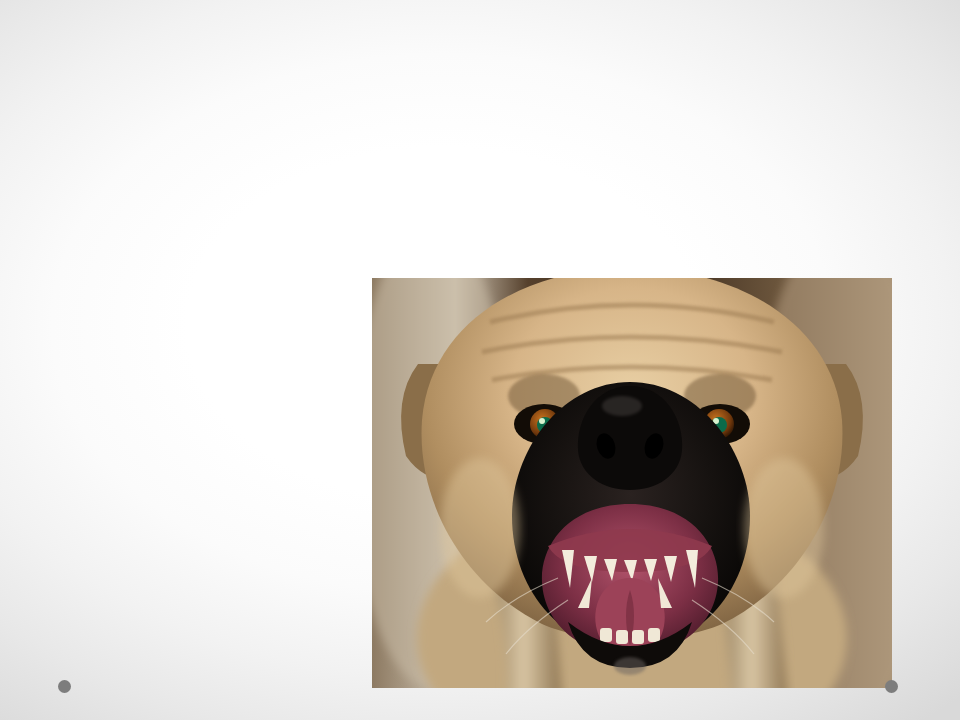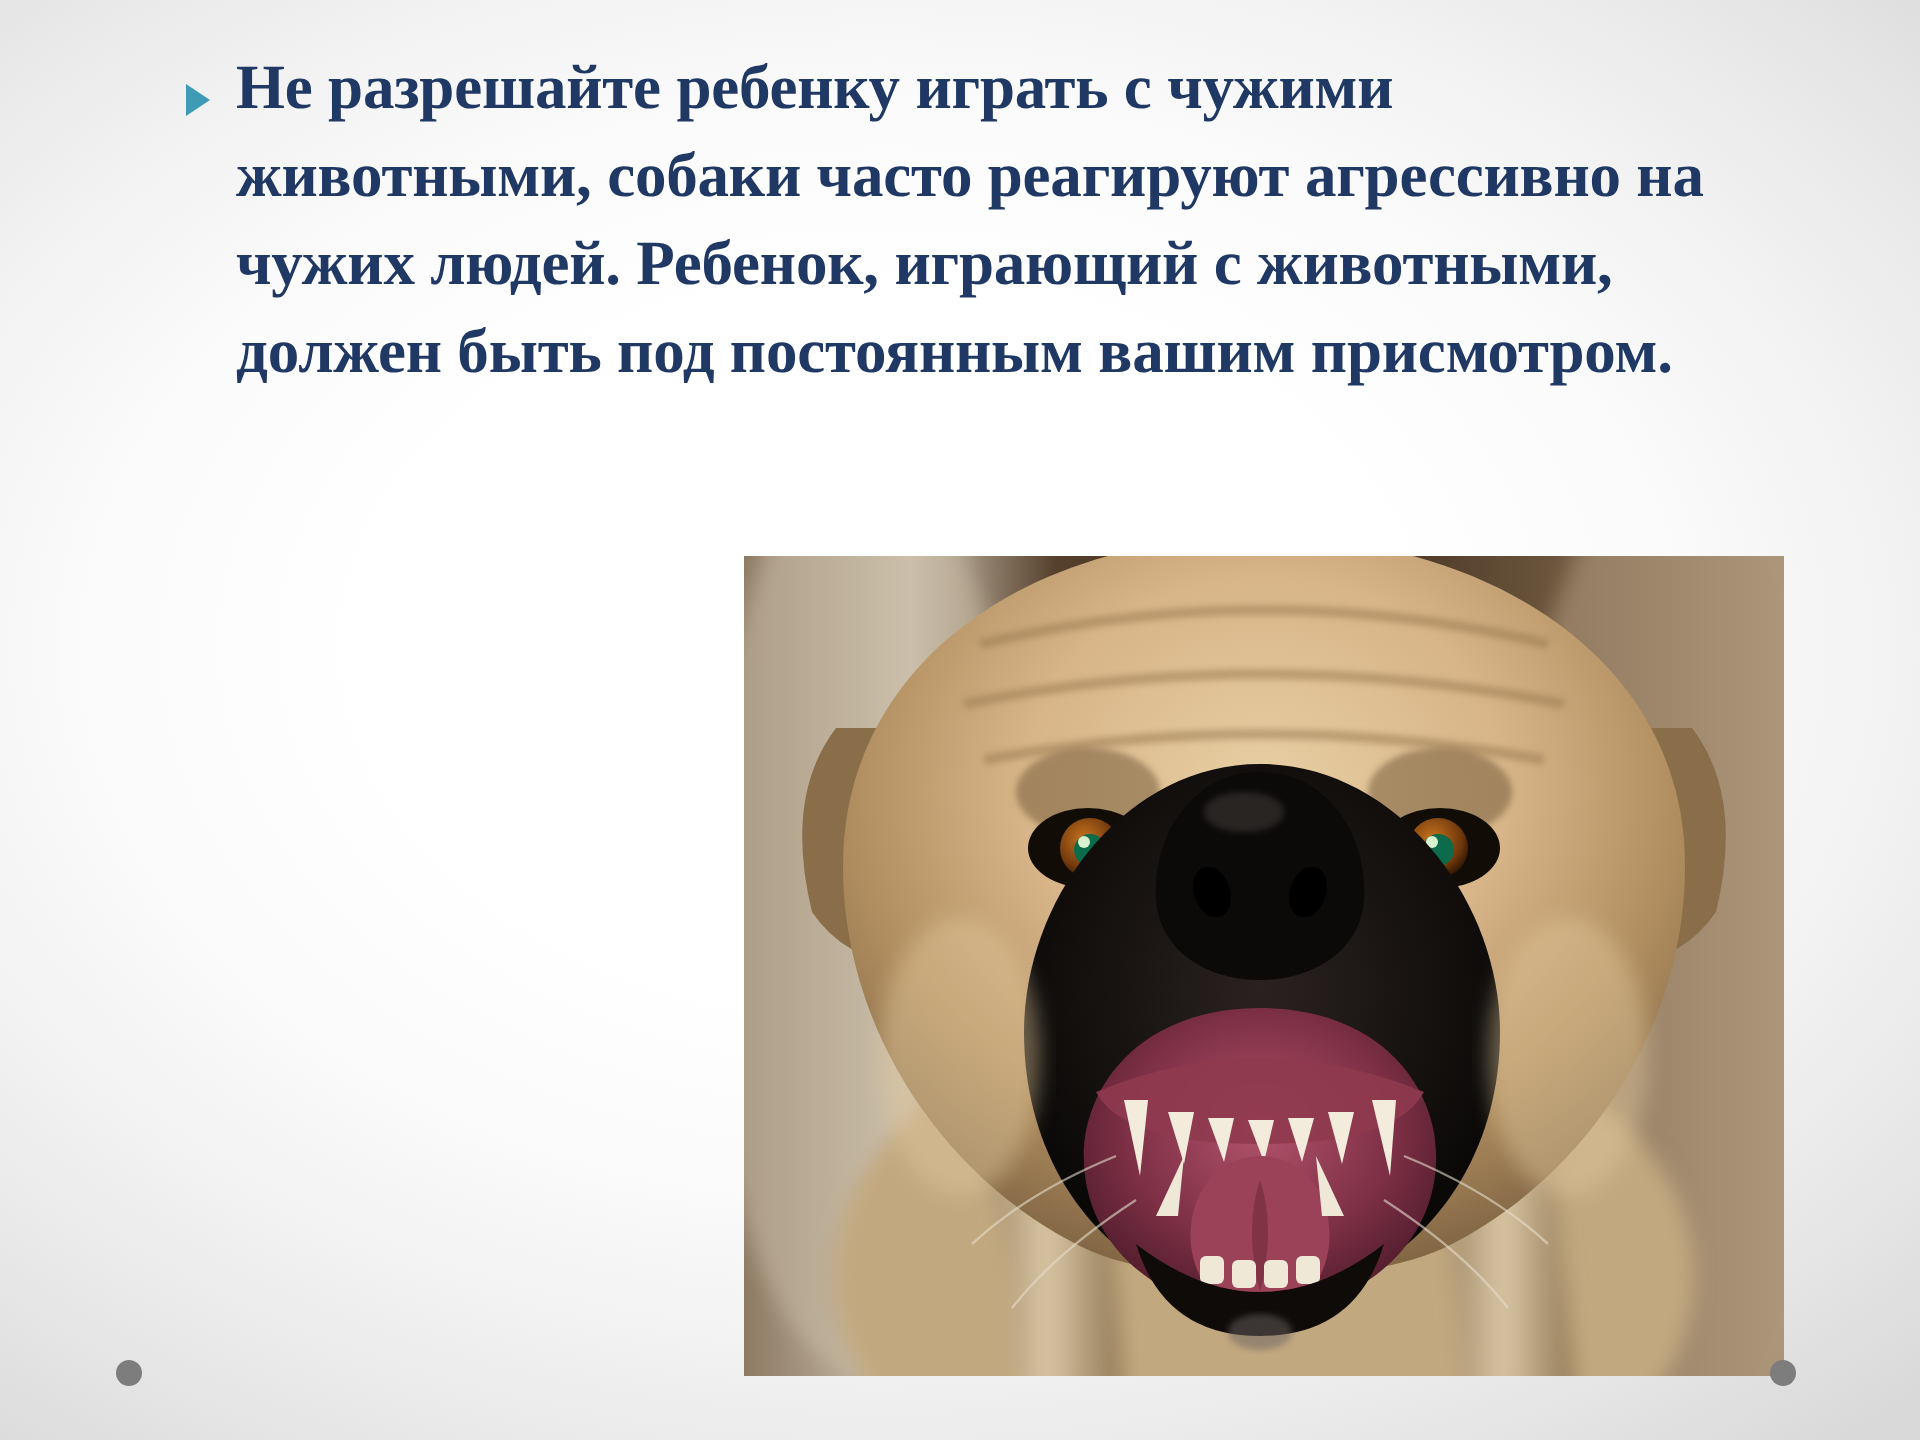--- a/index.html
+++ b/index.html
@@ -89,26 +89,20 @@
     background: #7d7d7d;
   }
   #deco-dot-left  { left: 58px;  top: 680px; }
   #deco-dot-right { left: 885px; top: 680px; }
 </style>
 </head>
 <body>
 
 <div id="slide">
 
-  <div id="text-block">
-    <div class="bullet-row">
-      <span id="bullet-marker"></span>
-      <p id="body-text">Не разрешайте ребенку играть с чужими животными, собаки часто реагируют агрессивно на чужих людей. Ребенок, играющий с животными, должен быть под постоянным вашим присмотром.</p>
-    </div>
-  </div>
 
   <div id="photo-frame">
     <svg id="photo-svg" viewBox="0 0 520 410" preserveAspectRatio="none">
       <defs>
         <linearGradient id="bgWall" x1="0" y1="0" x2="1" y2="0">
           <stop offset="0%" stop-color="#8d7a62"></stop>
           <stop offset="16%" stop-color="#cfc4b2"></stop>
           <stop offset="30%" stop-color="#55402c"></stop>
           <stop offset="55%" stop-color="#3b2a1c"></stop>
           <stop offset="78%" stop-color="#6b553c"></stop>

